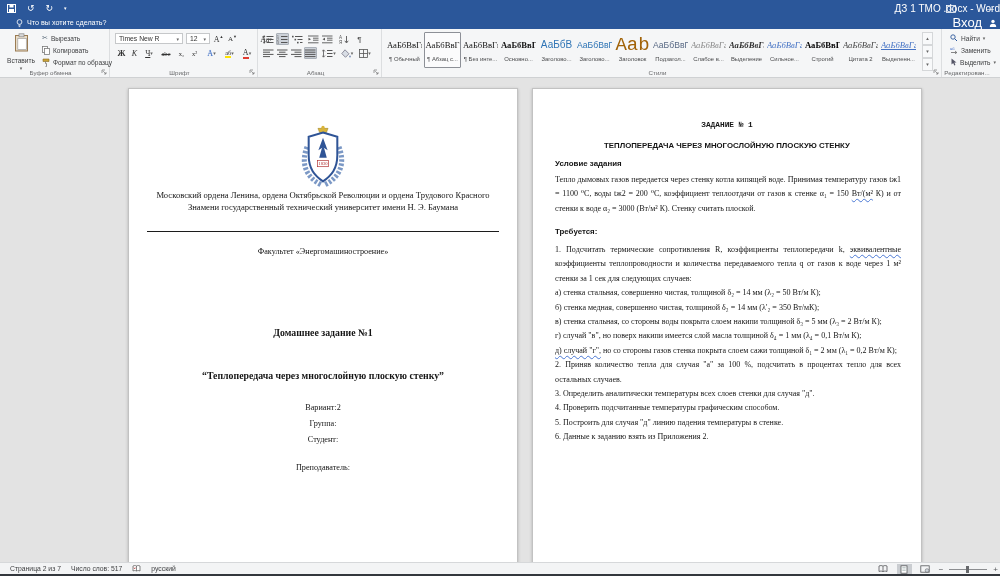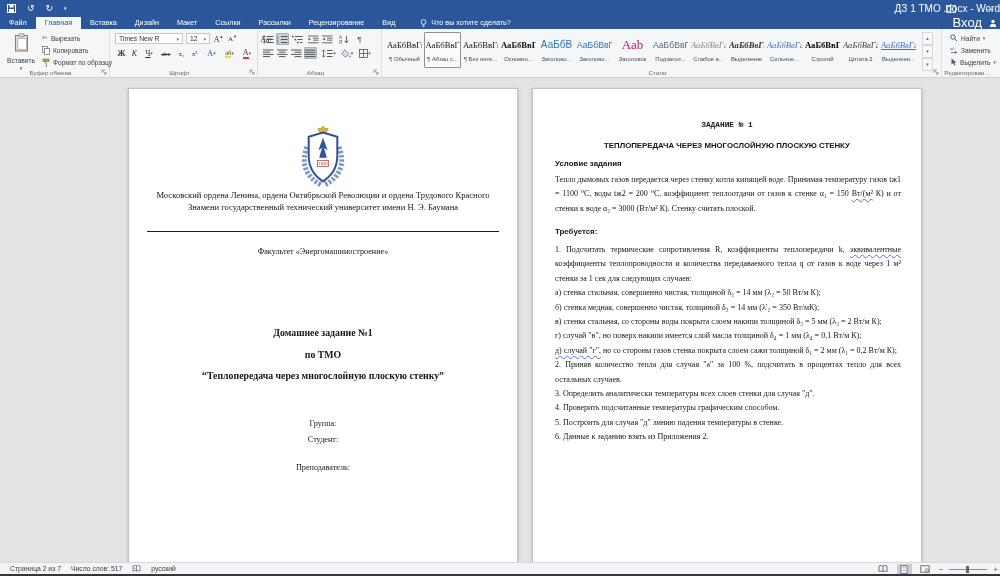--- a/index.html
+++ b/index.html
@@ -33,21 +33,21 @@
   .caret{font-size:5px;color:#666;}
   
   .styles-cells{position:absolute;left:4px;top:3px;height:36px;display:flex;overflow:hidden;width:540px;}
   .style-cell{width:37px;margin-right:1px;flex:none;padding-top:2px;text-align:center;border:1px solid transparent;border-radius:1px;overflow:hidden;}
   .style-cell.selected{border:1px solid #8d9097;background:#fbfbfc;}
   .style-sample{height:20px;line-height:20px;white-space:nowrap;overflow:hidden;font-family:"Liberation Serif","DejaVu Serif",serif;font-size:8.6px;color:#111;}
   .style-name{font-size:5.9px;color:#4a4b4d;white-space:nowrap;overflow:hidden;margin-top:1px;}
   .v-strong{font-weight:bold;}
   .v-h1{font-family:"Liberation Sans",sans-serif;color:#2e74b5;font-size:10px;}
   .v-h2{font-family:"Liberation Sans",sans-serif;color:#2e74b5;font-size:8.6px;}
-  .v-title{font-family:Liberation Serif, serif;color:#be185d;font-size:13px;font-weight:300;}
+  .v-title{font-family:Liberation Mono, monospace;color:#a16207;font-size:19px;font-weight:300;}
   .v-subtitle{font-family:"Liberation Sans",sans-serif;color:#5a6a85;}
   .v-subtle{font-style:italic;color:#8a8a8a;}
   .v-emphasis{font-style:italic;font-weight:bold;color:#333;}
   .v-intense-em{font-style:italic;color:#4472c4;}
   .v-strict{font-weight:bold;color:#000;}
   .v-quote{font-style:italic;color:#444;}
   .v-intense-ref{font-style:italic;color:#4472c4;text-decoration:underline;}
   .gal-arrows{position:absolute;right:8px;top:3px;width:11px;height:36px;display:flex;flex-direction:column;}
   .gal-arrows div{flex:1;border:1px solid #d5d7d9;background:#f8f9fa;font-size:4.5px;color:#666;text-align:center;line-height:11px;}
   
@@ -93,31 +93,20 @@
         <svg width="10" height="8" viewBox="0 0 10 8">
           <rect x="0.5" y="0.5" width="9" height="7" fill="none" stroke="#fff" stroke-width="0.8"></rect>
           <path d="M3.5,5 L5,3.5 L6.5,5" fill="none" stroke="#fff" stroke-width="0.8"></path>
         </svg>
       </span>
     <span class="glyph">—</span>
   </div>
 </div>
 
 <div class="tabrow">
-  <div style="display:flex;">
-      <div class="tab">Файл</div>
-      <div class="tab active">Главная</div>
-      <div class="tab">Вставка</div>
-      <div class="tab">Дизайн</div>
-      <div class="tab">Макет</div>
-      <div class="tab">Ссылки</div>
-      <div class="tab">Рассылки</div>
-      <div class="tab">Рецензирование</div>
-      <div class="tab">Вид</div>
-    </div>
   <div class="tellme">
     <span>
         <svg width="7" height="9" viewBox="0 0 7 9">
           <circle cx="3.5" cy="3" r="2.4" fill="none" stroke="#fff" stroke-width="0.8"></circle>
           <path d="M2.4,6.2 h2.2 M2.7,7.6 h1.6" stroke="#fff" stroke-width="0.8"></path>
         </svg>
       </span>
     <span>Что вы хотите сделать?</span>
   </div>
   <div class="signin">Вход</div>
@@ -442,22 +431,22 @@
         <path d="M32,15 L37.5,30 L32,26.5 L26.5,30 Z" fill="#2f5496"></path>
         <path d="M32,23 L36.5,39 H27.5 Z" fill="#2f5496"></path>
         <rect x="25.5" y="42" width="13" height="7.5" fill="#fff" stroke="#b03030" stroke-width="0.8"></rect>
         <text x="32" y="48" font-size="5.5" fill="#b03030" text-anchor="middle" font-family="Liberation Serif, serif">1830</text>
       </svg>
     </div>
     <div class="abs ctr" style="left:16px;right:16px;top:100px;font-size:8.6px;line-height:12px;">Московский ордена Ленина, ордена Октябрьской Революции и ордена Трудового Красного Знамени государственный технический университет имени Н. Э. Баумана</div>
     <div class="abs uline" style="left:18px;right:18px;top:142px;"></div>
     <div class="abs ctr" style="left:0;right:0;top:158px;font-size:8.2px;">Факультет «Энергомашиностроение»</div>
     <div class="abs ctr docbold" style="left:0;right:0;top:238px;font-size:9.8px;">Домашнее задание №1</div>
-    <div class="abs ctr docbold" style="left:0;right:0;top:260px;font-size:9.8px;">по ТМО</div>
     <div class="abs ctr docbold" style="left:0;right:0;top:281px;font-size:9.8px;">“Теплопередача через многослойную плоскую стенку”</div>
+    <div class="abs ctr" style="left:0;right:0;top:314px;font-size:8.2px;">Вариант:2</div>
     <div class="abs ctr" style="left:0;right:0;top:330px;font-size:8.2px;">Группа:</div>
     <div class="abs ctr" style="left:0;right:0;top:346px;font-size:8.2px;">Студент:</div>
     <div class="abs ctr" style="left:0;right:0;top:374px;font-size:8.2px;">Преподаватель:</div>
   </div>
 
   <div class="page right">
     <div class="abs ctr docbold" style="left:0;right:0;top:32px;font-size:7.8px;font-family:Liberation Mono, monospace;">ЗАДАНИЕ № 1</div>
     <div class="abs ctr docbold" style="left:0;right:0;top:52px;font-size:7.8px;font-family:'Liberation Sans',sans-serif;">ТЕПЛОПЕРЕДАЧА ЧЕРЕЗ МНОГОСЛОЙНУЮ ПЛОСКУЮ СТЕНКУ</div>
     <div class="abs docbold" style="left:22px;top:70px;font-size:7.9px;font-family:'Liberation Sans',sans-serif;">Условие задания</div>
     <div class="abs intro-p" style="left:22px;width:346px;top:84px;"><span>Тепло дымовых газов передается через стенку котла кипящей воде. Принимая температуру газов tж1 = 1100 ⁰С, воды tж2 = 200 ⁰С, коэффициент теплоотдачи от газов к стенке α₁ = 150 </span><span class="wavy">Вт/(м²</span><span> К) и от стенки к воде α₂ = 3000 (Вт/м² К). Стенку считать плоской.</span></div>

